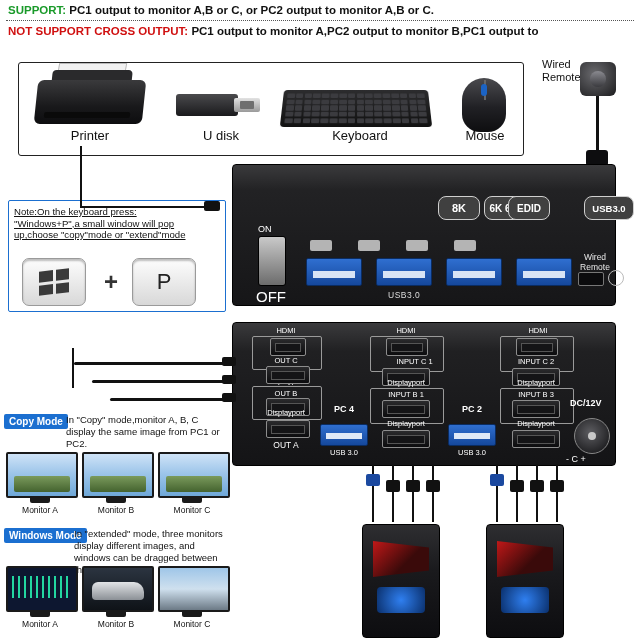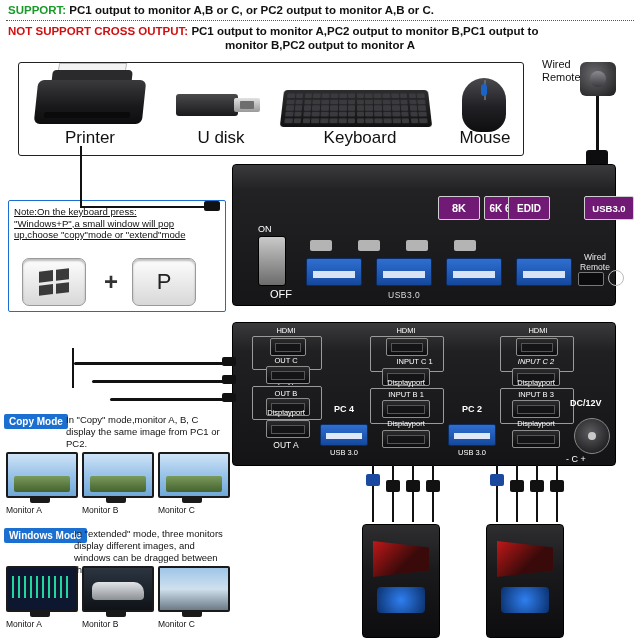--- a/index.html
+++ b/index.html
@@ -7,21 +7,21 @@
   .abs{position:absolute;}
   
   .hdr1{left:8px;top:4px;width:624px;font-size:11.5px;font-weight:bold;color:#111;}
   .hdr1 .grn{color:#1a9a2a;}
   .hdr2{left:8px;top:24px;width:624px;font-size:11.5px;font-weight:bold;color:#111;line-height:14px;}
   .hdr2 .red{color:#d01010;}
   .hdr1 .line, .hdr2 .line{display:block;}
   .dotline{left:6px;top:20px;width:628px;border-top:1px dotted #555;height:0;}
   
   .peri{left:18px;top:62px;width:504px;height:92px;border:1px solid #222;border-radius:3px;background:#fff;}
-  .perilabel{font-size:17px;color:#111;text-align:center;}
+  .perilabel{font-size:13px;color:#111;text-align:center;}
   
   .printer-body{left:36px;top:80px;width:108px;height:44px;background:linear-gradient(180deg,#3a3a3c 0%,#19191b 60%,#0d0d0f 100%);border-radius:6px;transform:skewX(-6deg);}
   .printer-top{left:52px;top:70px;width:80px;height:16px;background:#2a2a2c;border-radius:4px 4px 0 0;transform:skewX(-6deg);}
   .printer-paper{left:58px;top:63px;width:66px;height:12px;background:#f2f2f2;border:1px solid #bbb;transform:skewX(-10deg);}
   .printer-slot{left:44px;top:112px;width:86px;height:6px;background:#0a0a0a;border-radius:2px;transform:skewX(-6deg);}
   
   .udisk-body{left:176px;top:94px;width:62px;height:22px;background:linear-gradient(180deg,#4a4a4d,#1a1a1c);border-radius:3px;}
   .udisk-metal{left:234px;top:98px;width:26px;height:14px;background:linear-gradient(180deg,#e2e2e2,#9a9a9a);border-radius:2px;}
   .udisk-notch{left:240px;top:101px;width:14px;height:8px;background:#6e6e6e;border-radius:1px;}
   
@@ -41,28 +41,28 @@
   .note{left:8px;top:200px;width:216px;height:110px;border:1px solid #1b6fd0;border-radius:2px;background:#fff;}
   .notetext{left:14px;top:206px;width:206px;font-size:9.6px;color:#111;line-height:11.5px;text-decoration:underline;}
   .keycap{position:absolute;width:62px;height:46px;border:1px solid #9a9a9a;border-radius:7px;background:linear-gradient(180deg,#fdfdfd,#d8d8d8);box-shadow:0 2px 2px rgba(0,0,0,.25) inset;}
   .keycap.win{left:22px;top:258px;}
   .keycap.p{left:132px;top:258px;display:flex;align-items:center;justify-content:center;font-size:22px;color:#222;}
   .pluss{left:104px;top:268px;font-size:24px;font-weight:bold;color:#333;}
   .winglyph{position:absolute;left:16px;top:11px;width:30px;height:24px;display:grid;grid-template-columns:1fr 1fr;grid-template-rows:1fr 1fr;gap:3px;transform:skewY(-7deg);}
   .winglyph i{background:#3a3a3a;display:block;}
   
   .kvm1{left:232px;top:164px;width:382px;height:140px;background:linear-gradient(180deg,#3a3a3c 0%,#222224 18%,#161618 100%);border-radius:4px;border:1px solid #000;}
-  .badge{position:absolute;top:196px;height:22px;border:1px solid #cfcfcf;border-radius:2px;color:#fff;font-size:11px;font-weight:bold;display:flex;align-items:center;justify-content:center;background:#701a75;text-align:right;}
+  .badge{position:absolute;top:196px;height:22px;border:1px solid #cfcfcf;border-radius:8px;color:#fff;font-size:11px;font-weight:bold;display:flex;align-items:center;justify-content:center;background:#404040;text-align:right;}
   .b8k{left:438px;width:40px;}
   .b4k{left:484px;width:48px;font-size:10px;}
   .bedid{left:508px;width:40px;font-size:10px;}
   .busb{left:584px;width:48px;font-size:9.5px;}
   .pwr-switch{left:258px;top:236px;width:26px;height:48px;background:linear-gradient(180deg,#c9c9c9,#6c6c6c);border-radius:3px;border:1px solid #000;}
   .pwr-on{left:258px;top:224px;font-size:9px;color:#fff;}
-  .pwr-off{left:256px;top:288px;font-size:11px;color:#fff;margin-left:14px;}
+  .pwr-off{left:256px;top:288px;font-size:15px;color:#fff;}
   .usbport{position:absolute;top:258px;width:54px;height:26px;background:linear-gradient(180deg,#2f6fd0,#15489c);border-radius:2px;border:1px solid #0a2c62;}
   .usbport:after{content:"";position:absolute;left:6px;top:12px;right:6px;height:7px;background:#d8e4f5;}
   .u1{left:306px;} .u2{left:376px;} .u3{left:446px;} .u4{left:516px;}
   .usblabel{left:388px;top:290px;font-size:8.5px;color:#dcdcdc;letter-spacing:.5px;}
   .smallicons{left:310px;top:238px;width:240px;height:14px;display:flex;gap:26px;align-items:center;}
   .smallicons i{display:block;width:22px;height:11px;background:#cfcfcf;border-radius:2px;opacity:.85;}
   .wr-label{left:570px;top:252px;font-size:8.5px;color:#e8e8e8;line-height:10px;text-align:center;width:50px;}
   .wr-jack{left:578px;top:272px;width:24px;height:12px;background:#0b0b0d;border:1px solid #777;border-radius:2px;}
   .wr-circle{left:608px;top:270px;width:14px;height:14px;border:1px solid #bbb;border-radius:50%;}
   
@@ -77,21 +77,21 @@
   .dcjack:after{content:"";position:absolute;left:13px;top:13px;width:8px;height:8px;border-radius:50%;background:#c9c9c9;}
   .dclabel{left:570px;top:398px;font-size:9px;color:#fff;font-weight:bold;}
   .dcpol{left:566px;top:454px;font-size:9px;color:#fff;}
   
   .modetag{position:absolute;background:#1b6fd0;color:#fff;font-size:10px;font-weight:bold;padding:2px 5px;border-radius:2px;}
   .modetxt{position:absolute;font-size:9.5px;color:#111;line-height:12px;}
   .monrow{position:absolute;display:flex;gap:8px;}
   .mon{width:68px;}
   .screen{width:68px;height:42px;border:2px solid #1a1a1a;border-radius:2px;overflow:hidden;background:#222;}
   .stand{width:20px;height:5px;background:#1a1a1a;margin:0 auto;border-radius:0 0 2px 2px;}
-  .moncap{font-size:8.5px;color:#111;text-align:left;margin-top:2px;}
+  .moncap{font-size:8.5px;color:#111;text-align:center;margin-top:2px;}
   .copyimg{width:100%;height:100%;background:linear-gradient(180deg,#cfe3f7 0%,#9ec6ea 45%,#6fa8d8 100%);position:relative;}
   .copyimg:after{content:"";position:absolute;left:6px;bottom:4px;width:56px;height:16px;background:linear-gradient(180deg,#7a9a5c,#44632f);border-radius:2px;}
   .ext1{width:100%;height:100%;background:#0d1730;position:relative;}
   .ext1:after{content:"";position:absolute;left:4px;top:8px;right:4px;height:22px;background:repeating-linear-gradient(90deg,#23d6a0 0 2px,transparent 2px 6px);}
   .ext2{width:100%;height:100%;background:linear-gradient(180deg,#2b3440,#0f1318);position:relative;}
   .ext2:after{content:"";position:absolute;left:8px;top:14px;width:52px;height:18px;background:linear-gradient(180deg,#e2e4e7,#8b9096);border-radius:6px 10px 4px 4px;}
   .ext3{width:100%;height:100%;background:linear-gradient(180deg,#9fc6e8 0%,#cfe0ee 50%,#6c7a86 100%);}
   
   .pc{position:absolute;width:76px;height:112px;background:linear-gradient(180deg,#2e2e31 0%,#1a1a1d 40%,#0d0d10 100%);border-radius:4px;border:1px solid #000;}
   .pc:before{content:"";position:absolute;left:10px;top:16px;width:56px;height:36px;background:linear-gradient(135deg,#c01818 0%,#3a0a0a 60%);clip-path:polygon(0 0,100% 18%,100% 82%,0 100%);}
@@ -109,21 +109,20 @@
 <body>
 
 <div class="abs hdr1">
   <span class="grn">SUPPORT:</span>
   <span>PC1 output to monitor A,B or C, or PC2 output to monitor A,B or C.</span>
 </div>
 <div class="abs dotline"></div>
 <div class="abs hdr2">
   <span class="red">NOT SUPPORT CROSS OUTPUT:</span>
   <span>PC1 output to monitor A,PC2 output to monitor B,PC1 output to</span>
-  <span class="line" style="text-align:center">monitor B,PC2 output to monitor A</span>
 </div>
 
 <div class="abs peri"></div>
 
 <div class="abs printer-paper"></div>
 <div class="abs printer-top"></div>
 <div class="abs printer-body"></div>
 <div class="abs printer-slot"></div>
 <div class="abs perilabel" style="left:36px;top:128px;width:108px;">Printer</div>
 
@@ -310,21 +309,21 @@
 <div class="abs porttxt" style="left:370px;top:419px;width:72px;">Displayport</div>
 <div class="abs hdmiport" style="left:382px;top:430px;width:46px;"></div>
 
 <div class="abs porttxt" style="left:326px;top:404px;width:36px;font-size:9px;font-weight:bold;">PC 4</div>
 <div class="abs bluport" style="left:320px;top:424px;width:46px;"></div>
 <div class="abs porttxt" style="left:316px;top:448px;width:56px;">USB 3.0</div>
 
 <div class="abs porttxt" style="left:510px;top:326px;width:56px;">HDMI</div>
 <div class="abs grp" style="left:500px;top:336px;width:72px;height:34px;"></div>
 <div class="abs hdmiport" style="left:516px;top:338px;width:40px;"></div>
-<div class="abs porttxt" style="left:500px;top:357px;width:72px;font-style:italic;">INPUT C 2</div>
+<div class="abs porttxt" style="left:500px;top:357px;width:72px;">INPUT C 2</div>
 <div class="abs hdmiport" style="left:512px;top:368px;width:46px;"></div>
 <div class="abs porttxt" style="left:500px;top:378px;width:72px;">Displayport</div>
 
 <div class="abs grp" style="left:500px;top:388px;width:72px;height:34px;"></div>
 <div class="abs porttxt" style="left:500px;top:390px;width:72px;">INPUT B 3</div>
 <div class="abs hdmiport" style="left:512px;top:400px;width:46px;"></div>
 <div class="abs porttxt" style="left:500px;top:419px;width:72px;">Displayport</div>
 <div class="abs hdmiport" style="left:512px;top:430px;width:46px;"></div>
 
 <div class="abs porttxt" style="left:454px;top:404px;width:36px;font-size:9px;font-weight:bold;">PC 2</div>

